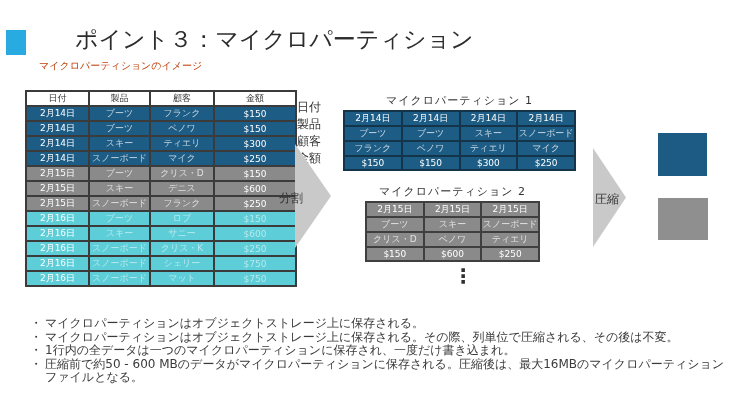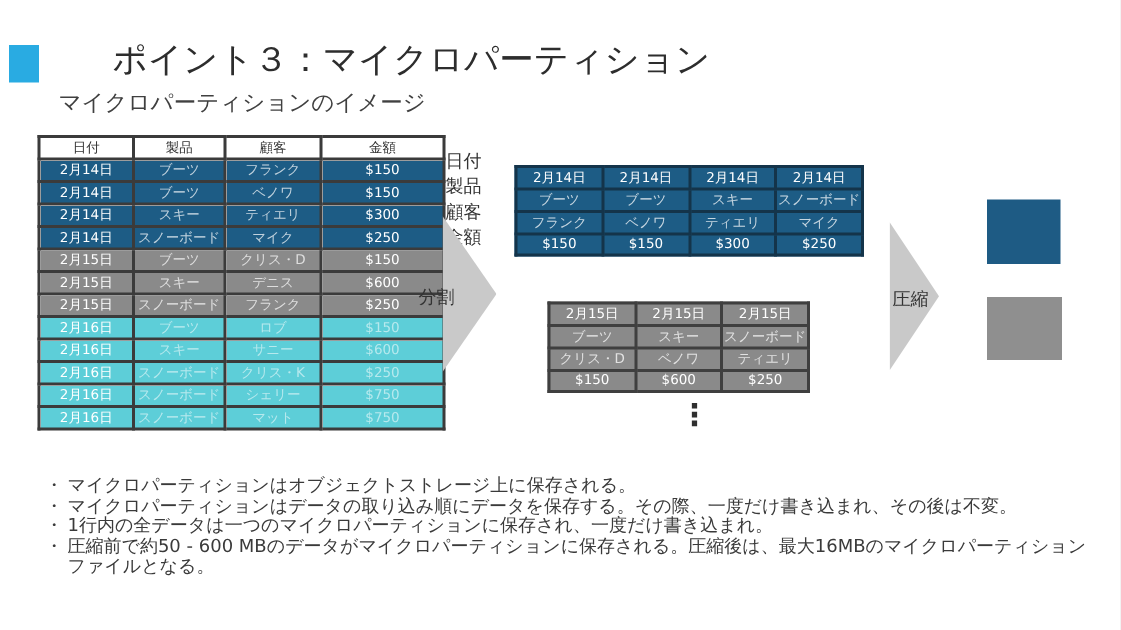--- a/index.html
+++ b/index.html
@@ -5,21 +5,21 @@
   * { margin:0; padding:0; box-sizing:border-box; }
   html,body { background:#e9e9e9; }
   body { font-family:"DejaVu Sans", sans-serif; }
   .slide {
     position:relative; width:747px; height:420px; background:#ffffff;
     overflow:hidden; margin:0 auto;
   }
   
   .accent { position:absolute; left:6px; top:30px; width:20px; height:25px; }
   .title  { position:absolute; left:39px; top:24px; font-size:23px; font-weight:500; color:#2d2d2d; white-space:nowrap;margin-left:36px; }
-  .subtitle { position:absolute; left:39px; top:59px; font-size:15px; color:#404040; white-space:nowrap; }
+  .subtitle { position:absolute; left:39px; top:59px; font-size:10px; color:#c2410c; white-space:nowrap; }
 
   
   table { border-collapse:collapse; table-layout:fixed; }
   .src { position:absolute; left:25px; top:90px; width:270px; }
   .src th, .src td {
     border:2px solid #3b3b3b; height:15px; text-align:center;
     font-size:9px; padding:0; overflow:hidden; white-space:nowrap;
   }
   .src th { background:#ffffff; color:#333333; font-weight:normal; }
   .src tbody td { color:rgba(255,255,255,0.72); }
@@ -171,20 +171,21 @@
   <div class="col-labels">
     <div>日付</div>
     <div>製品</div>
     <div>顧客</div>
     <div>金額</div>
   </div>
 
   <div class="tri tri-split" style="background-color: rgb(201, 201, 201);"></div>
   <div class="tri-label split-label">分割</div>
 
+  <div class="mp-title mp1-title">マイクロパーティション 1</div>
   <table class="mp mp1" style="background-color: rgb(29, 92, 133);">
     <tbody>
         <tr>
           <td>2月14日</td>
           <td>2月14日</td>
           <td>2月14日</td>
           <td>2月14日</td>
         </tr>
         <tr>
           <td>ブーツ</td>
@@ -200,20 +201,21 @@
         </tr>
         <tr>
           <td>$150</td>
           <td>$150</td>
           <td>$300</td>
           <td>$250</td>
         </tr>
       </tbody>
   </table>
 
+  <div class="mp-title mp2-title">マイクロパーティション 2</div>
   <table class="mp mp2" style="background-color: rgb(138, 138, 138);">
     <tbody>
         <tr>
           <td>2月15日</td>
           <td>2月15日</td>
           <td>2月15日</td>
         </tr>
         <tr>
           <td>ブーツ</td>
           <td>スキー</td>
@@ -240,21 +242,21 @@
   <div class="block block-blue" style="background-color: rgb(30, 91, 132);"></div>
   <div class="block block-gray" style="background-color: rgb(143, 143, 143);"></div>
 
   <ul class="bullets">
     <li>
       <span class="marker">・</span>
       <span class="btext">マイクロパーティションはオブジェクトストレージ上に保存される。</span>
     </li>
     <li>
       <span class="marker">・</span>
-      <span class="btext">マイクロパーティションはデータの取り込み順にデータを保存する。その際、一度だけ書き込まれ、その後は不変。</span>
+      <span class="btext">マイクロパーティションはオブジェクトストレージ上に保存される。その際、列単位で圧縮される、その後は不変。</span>
     </li>
     <li>
       <span class="marker">・</span>
       <span class="btext">1行内の全データは一つのマイクロパーティションに保存され、一度だけ書き込まれ。</span>
     </li>
     <li>
       <span class="marker">・</span>
       <span class="btext">圧縮前で約50 - 600 MBのデータがマイクロパーティションに保存される。圧縮後は、最大16MBのマイクロパーティションファイルとなる。</span>
     </li>
   </ul>

